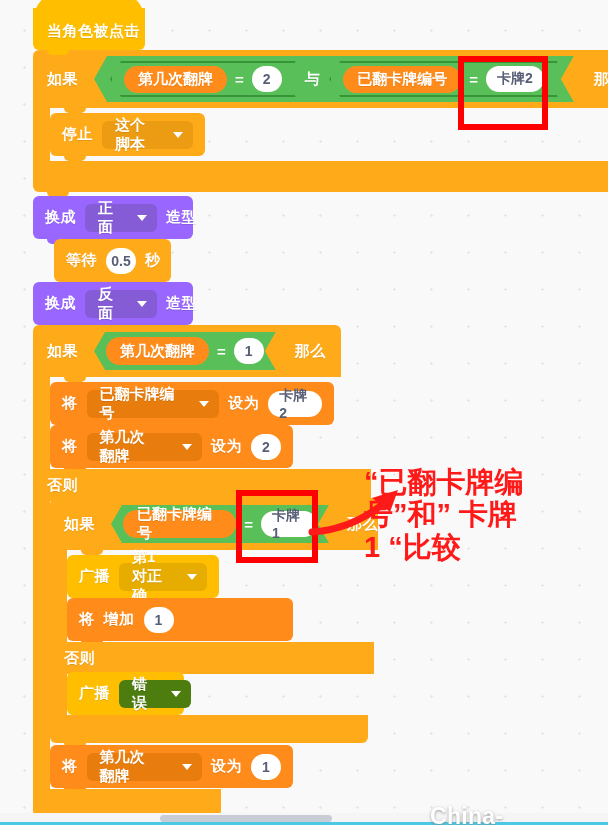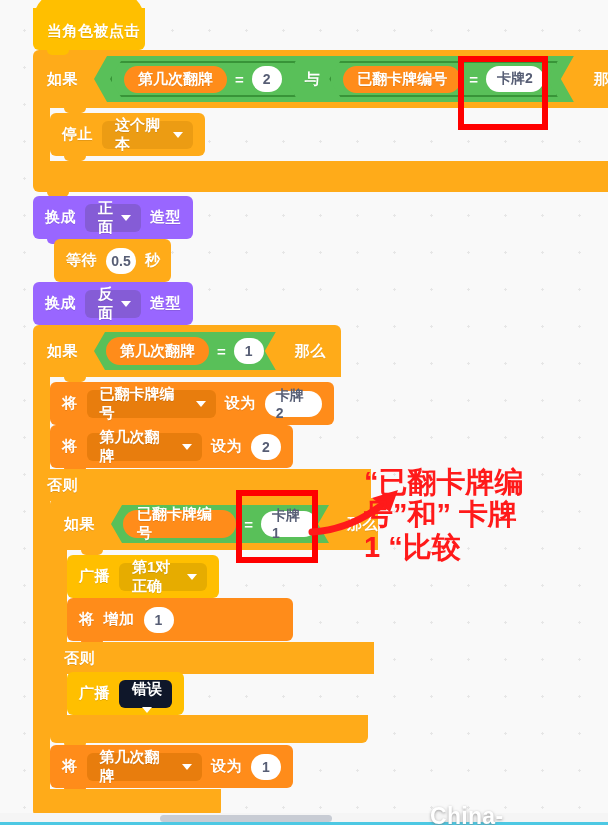--- a/index.html
+++ b/index.html
@@ -38,21 +38,21 @@
   .cnotch{position:absolute;left:31px;width:22px;height:5px;border-radius:0 0 5px 5px;}
 
   
   .oval{background:#fff;border-radius:16px;height:26px;min-width:30px;padding:0 11px;
         display:inline-flex;align-items:center;justify-content:center;
         color:#575e75;font-size:14px;font-weight:bold;box-sizing:border-box;}
   .reporter{border-radius:16px;height:28px;padding:0 14px;display:inline-flex;align-items:center;
         justify-content:center;color:#fff;font-size:15px;font-weight:bold;box-sizing:border-box;
         text-shadow:0 1px 0 rgba(0,0,0,.10);}
   .dropdown{border-radius:6px;height:28px;padding:0 10px 0 13px;display:inline-flex;align-items:center;
-        gap:8px;color:#fff;font-size:15px;font-weight:bold;box-sizing:border-box;
+        gap:24px;color:#fff;font-size:15px;font-weight:bold;box-sizing:border-box;
         text-shadow:0 1px 0 rgba(0,0,0,.10);}
   .caret{width:0;height:0;border-left:5px solid transparent;border-right:5px solid transparent;
         border-top:6px solid #fff;display:inline-block;}
 
   
   .hex{display:inline-flex;align-items:center;box-sizing:border-box;
        clip-path:polygon(13px 0, 100% 0, calc(100% - 13px) 50%, 100% 100%, 13px 100%, 0 50%);
        padding:0 16px;gap:9px;}
   .hexin{display:inline-flex;align-items:center;box-sizing:border-box;
        clip-path:polygon(11px 0, 100% 0, calc(100% - 11px) 50%, 100% 100%, 11px 100%, 0 50%);
@@ -213,21 +213,21 @@
 
   <div class="blk cmid" style="left:50px;top:642px;width:324px;height:32px;background:#FFAB19;">
     <span class="lbl">否则</span>
   </div>
 
   <div class="blk cspine" style="left:50px;top:674px;width:17px;height:49px;background:#FFAB19;"></div>
   <div class="cnotch" style="left:81px;top:674px;background:#FFAB19;"></div>
 
   <div class="blk stack" style="left:67px;top:672px;width:117px;height:43px;background:#FFBF00;">
     <span class="lbl">广播</span>
-    <span class="dropdown" style="background:#0f172a;flex-direction:column;">
+    <span class="dropdown" style="background:#4d7c0f;">
       <span>错误</span>
       <i class="caret"></i>
     </span>
   </div>
 
   <div class="blk cbot" style="left:50px;top:715px;width:318px;height:28px;background:#FFAB19;"></div>
 
   <div class="blk stack" style="left:50px;top:745px;width:243px;height:43px;background:#FF8C1A;">
     <span class="lbl">将</span>
     <span class="dropdown" style="background:#E87D0D;">

